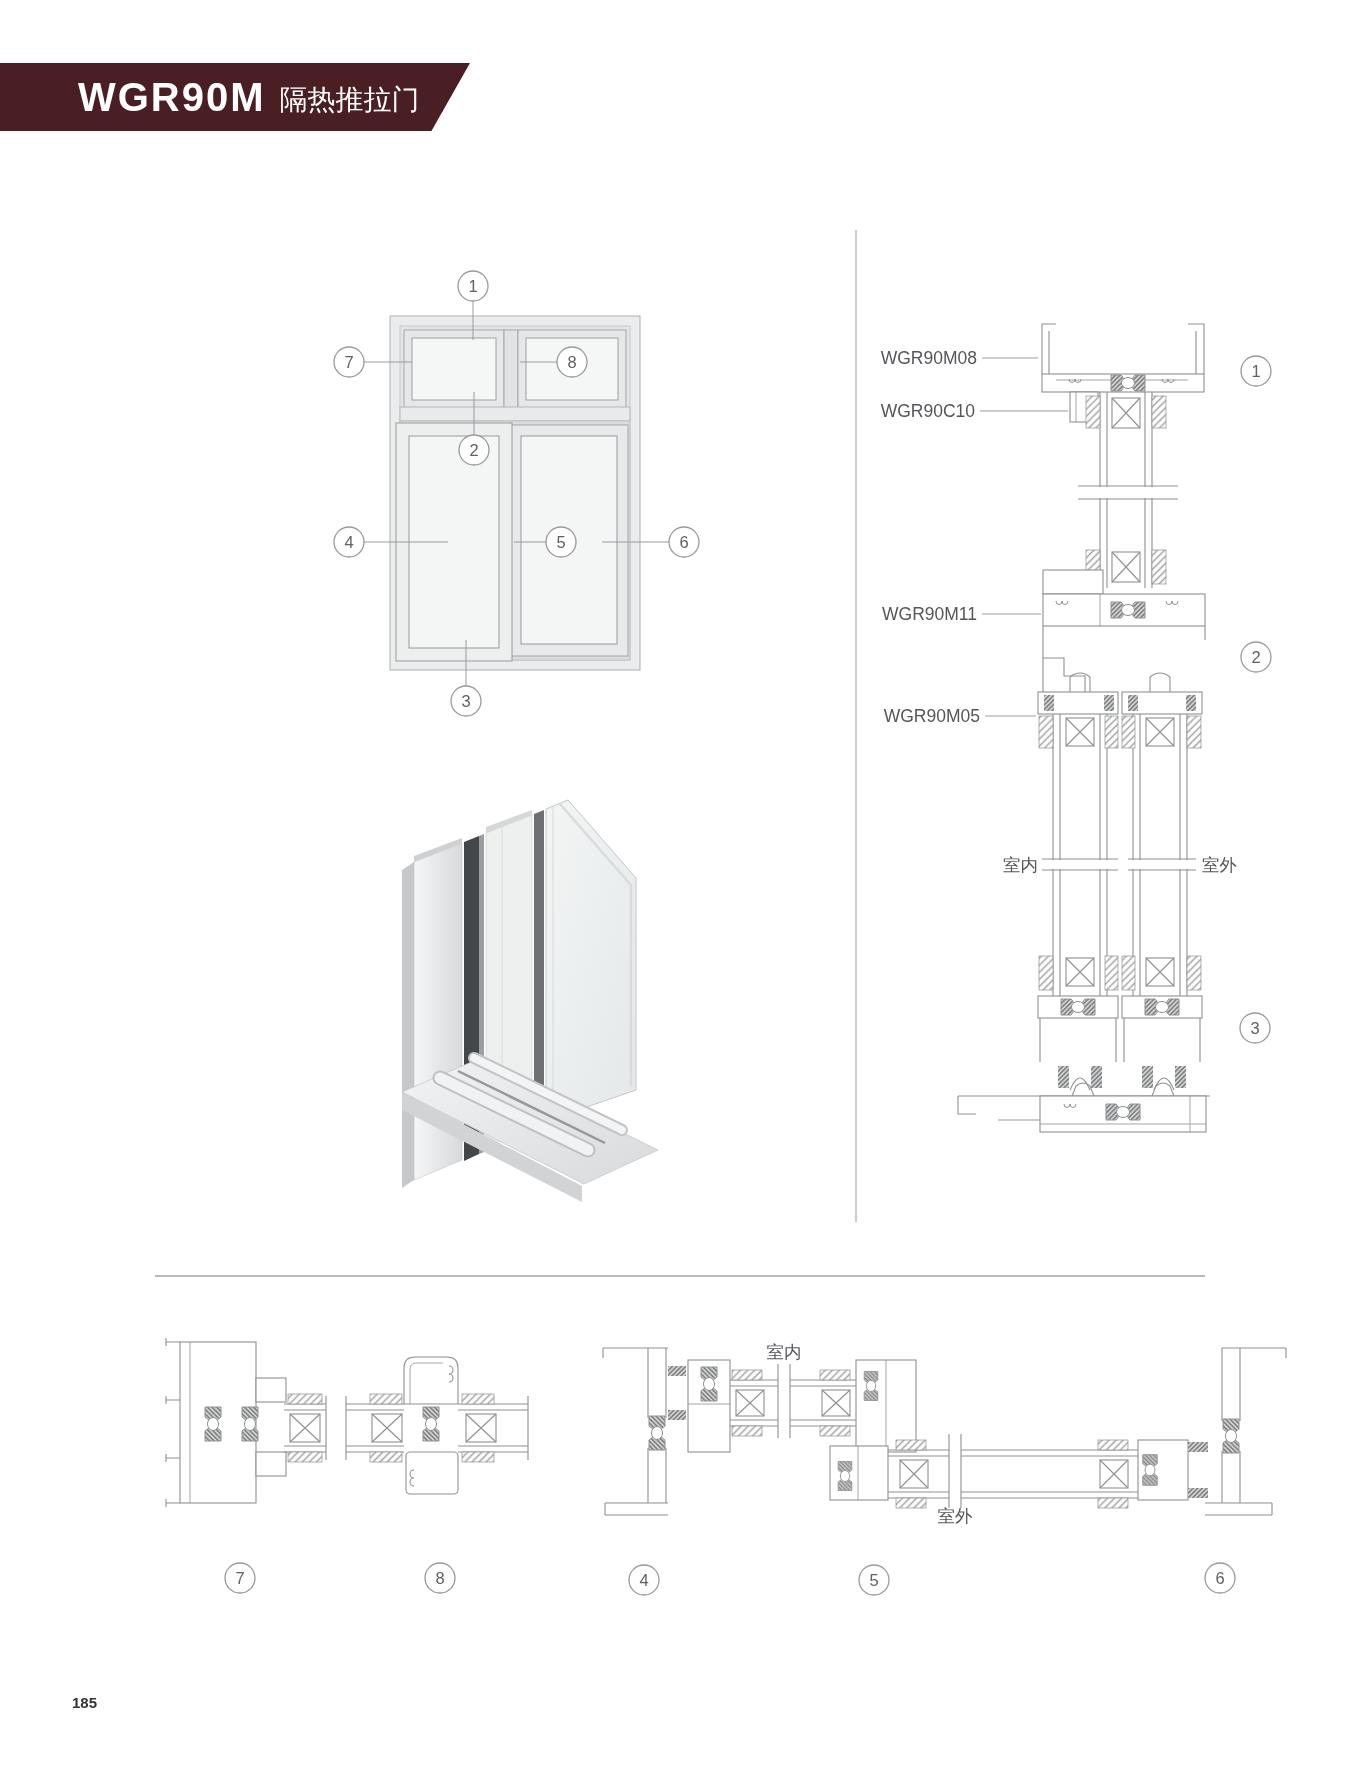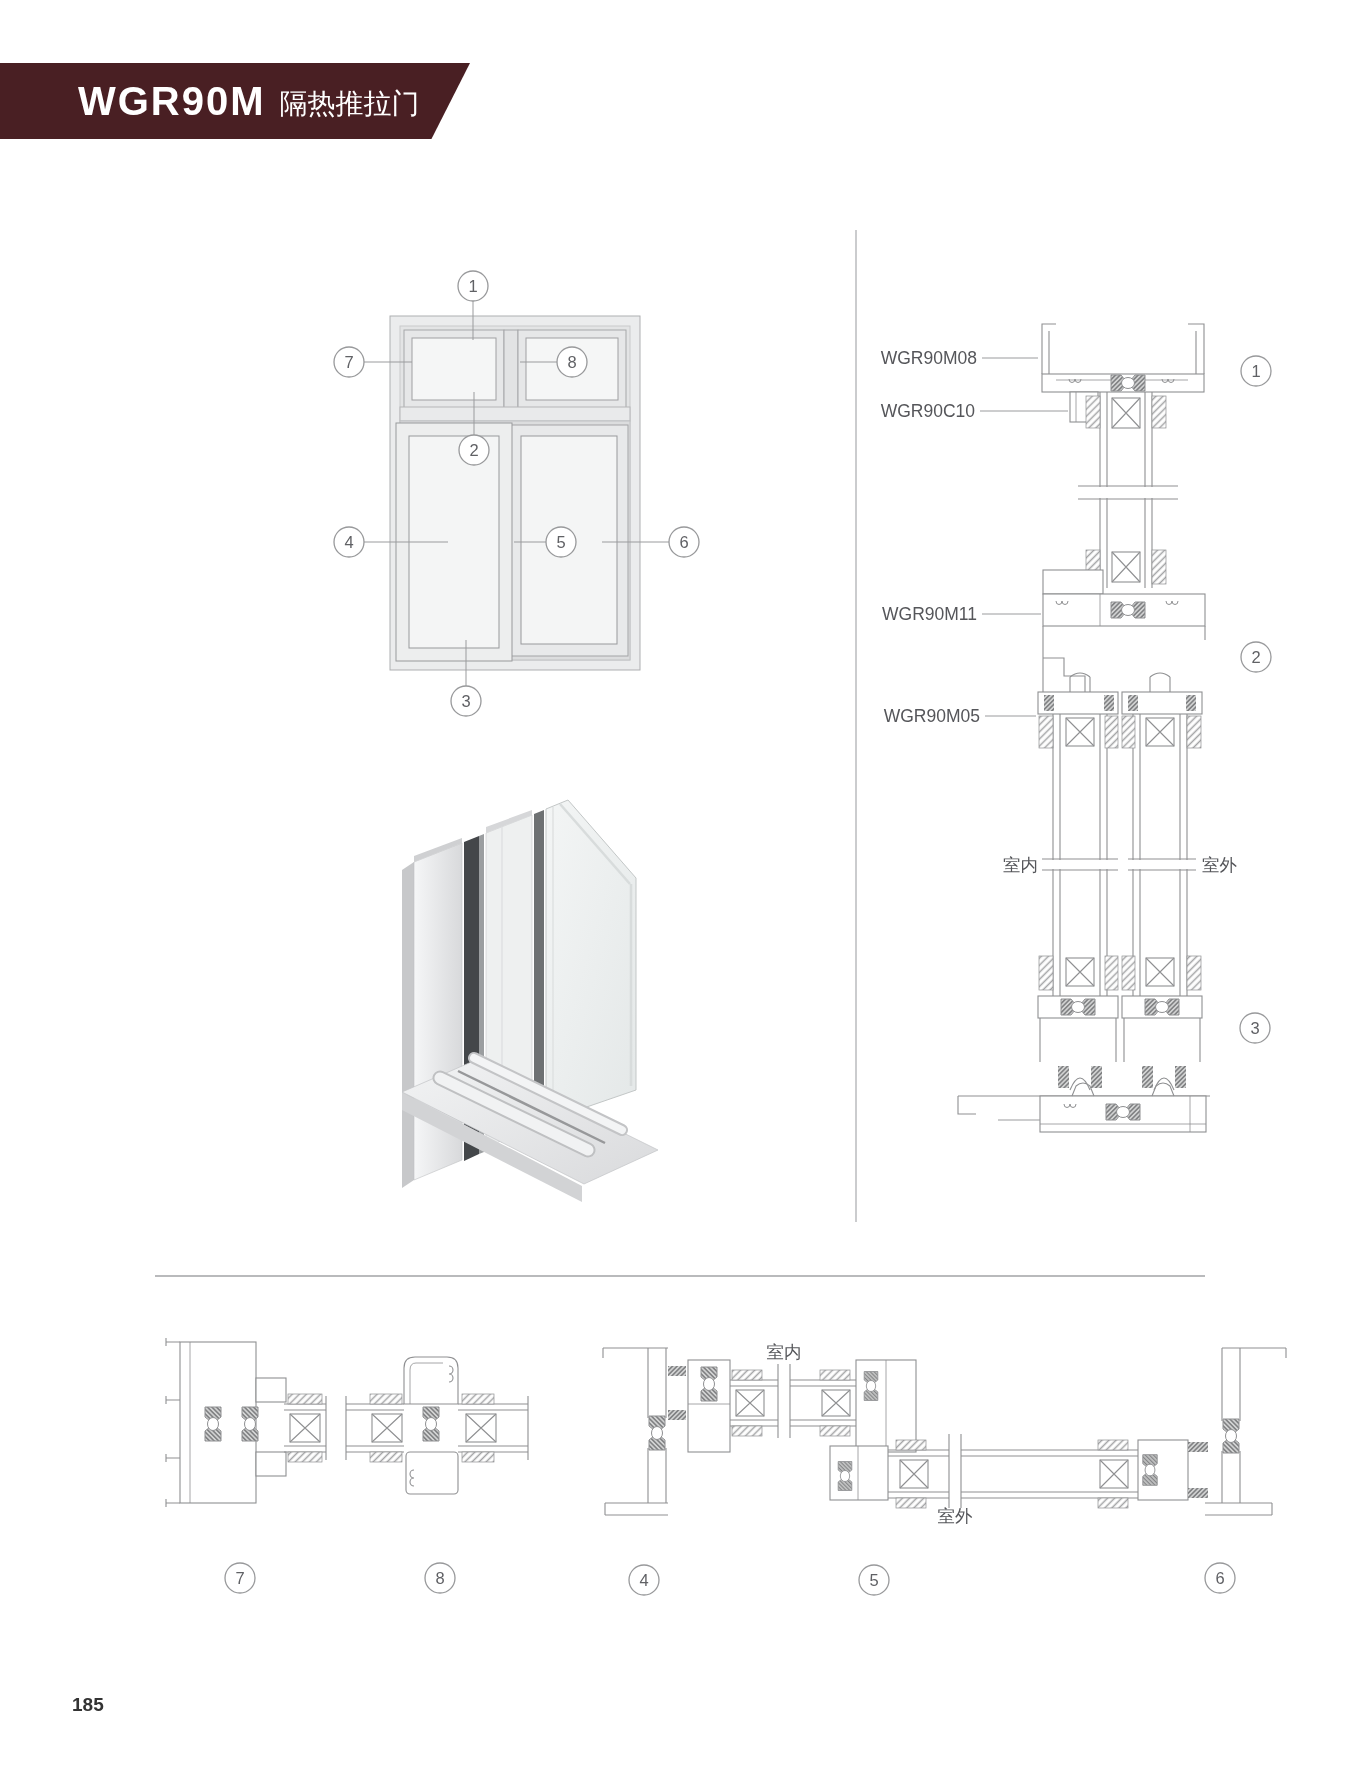--- a/index.html
+++ b/index.html
@@ -1,27 +1,27 @@
 <!DOCTYPE html>
 <html><head>
 <meta charset="utf-8">
 <style>
   html,body{margin:0;padding:0;background:#fff;}
   .page{position:relative;width:1359px;height:1771px;background:#ffffff;overflow:hidden;
         font-family:"Liberation Sans",sans-serif;}
   
-  .banner{position:absolute;left:0;top:63px;width:470px;height:76px;
+  .banner{position:absolute;left:0;top:63px;width:470px;height:68px;
           clip-path:polygon(0 0,100% 0,91.8% 100%,0 100%);
           display:flex;align-items:center;}
   .banner .model{color:#fff;font-size:40px;font-weight:bold;letter-spacing:2px;margin-left:78px;}
   .banner .sub{color:#fff;font-size:28px;margin-left:14px;margin-top:6px;}
   
   .vdiv{position:absolute;left:855px;top:230px;width:1.5px;height:992px;background:#cbccce;}
   .hdiv{position:absolute;left:155px;top:1275px;width:1050px;height:1.5px;background:#b9babc;}
-  .pageno{position:absolute;left:72px;top:1694px;font-size:19px;font-weight:600;color:#333;}
+  .pageno{position:absolute;left:72px;top:1694px;font-size:15px;font-weight:600;color:#333;}
   svg{position:absolute;overflow:visible;}
   .ln{stroke:#8f9092;stroke-width:1.1;fill:none;stroke-linecap:butt;stroke-linejoin:miter;}
   .lnf{stroke:#8f9092;stroke-width:1.1;fill:#fff;}
   .lnt{stroke:#8f9092;stroke-width:.8;fill:none;}
   .ldr{stroke:#9a9b9d;stroke-width:1;fill:none;}
   text.lbl{fill:#55565a;font-size:17.5px;}
   text.co{fill:#606165;font-size:16.5px;text-anchor:middle;}
   circle.co{fill:#fff;stroke:#98999b;stroke-width:1.3;}
 </style>
 </head>

